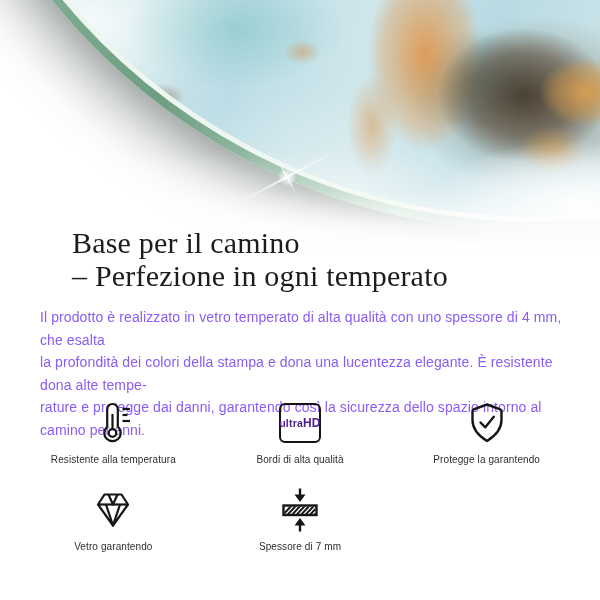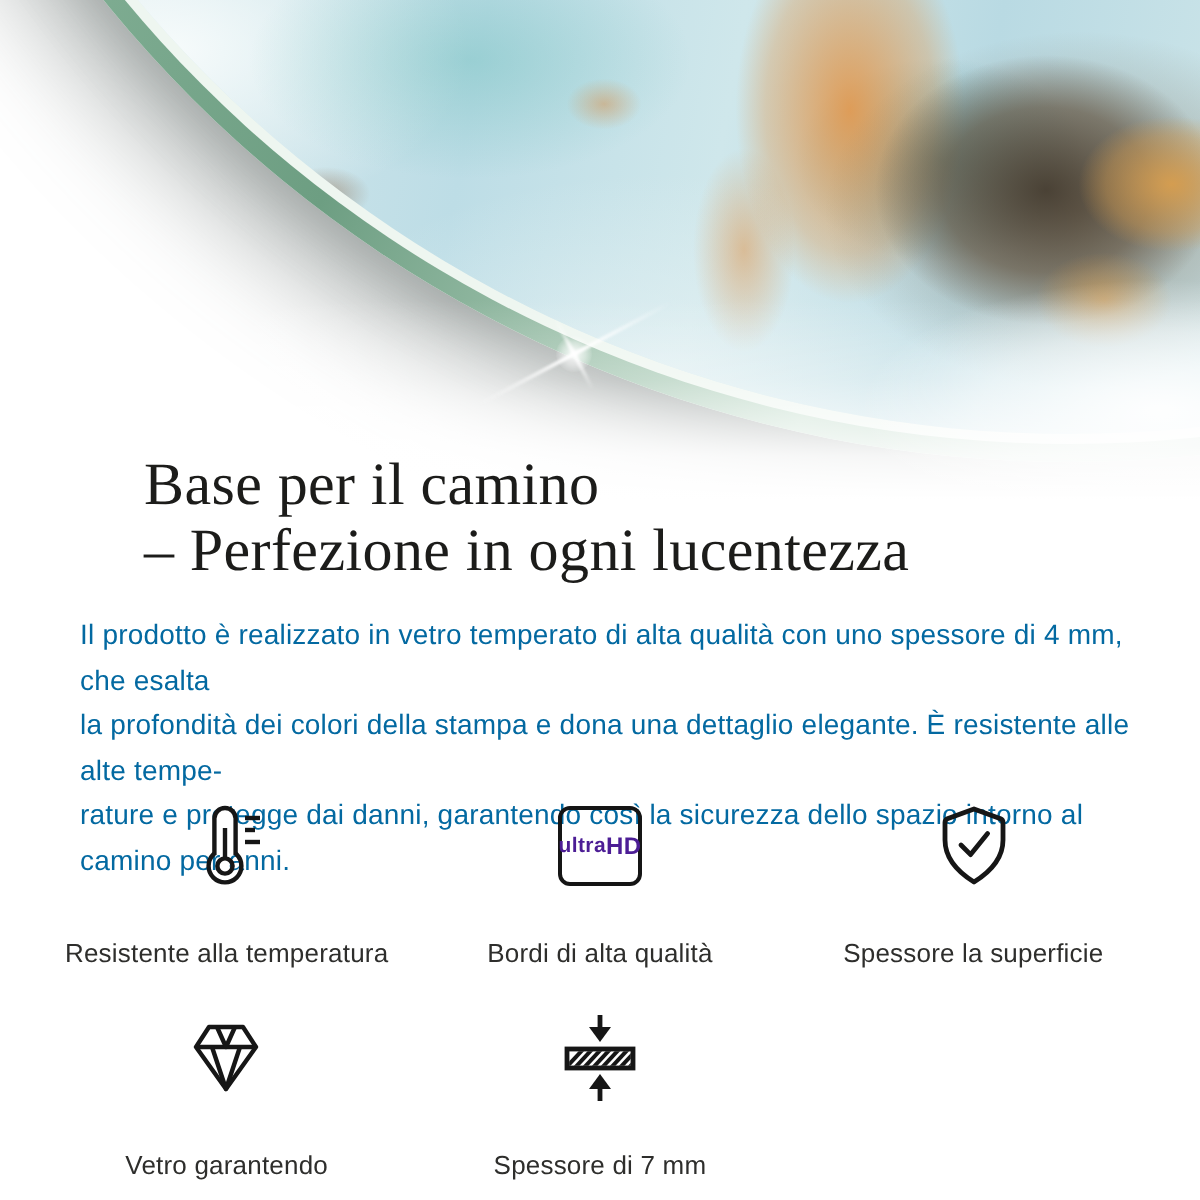--- a/index.html
+++ b/index.html
@@ -63,32 +63,32 @@
   }
   
   .title{
     position:absolute;left:40px;top:226px;
     font-family:"Liberation Serif","DejaVu Serif",serif;
     font-size:30px;line-height:33px;color:#1c1c1a;letter-spacing:0.2px;font-weight:400;margin-left:32px;
   }
   .title span{display:block;}
   .para{
     position:absolute;left:40px;top:306px;width:542px;
-    font-size:14px;line-height:22.6px;color:#0369a1;letter-spacing:0.1px;
+    font-size:14px;line-height:22.6px;color:#8b5cf6;letter-spacing:0.1px;
   }
   .para span{display:block;}
   
   .features{
     position:absolute;left:20px;top:396px;width:560px;
     display:grid;grid-template-columns:1fr 1fr 1fr;grid-row-gap:18px;
     justify-items:center;
   }
   .feature{display:flex;flex-direction:column;align-items:center;width:100%;}
   .icon-box{height:54px;display:flex;align-items:center;justify-content:center;}
-  .feature-label{margin-top:19px;font-size:13px;color:#2e2e2c;letter-spacing:0.1px;}
+  .feature-label{margin-top:4px;font-size:10px;color:#2e2e2c;letter-spacing:0.1px;}
   .uhd-badge{
     width:38px;height:36px;border:2.6px solid #151515;border-radius:6px;
     display:flex;flex-direction:row;align-items:center;justify-content:center;color:#4c1d95;
   }
   .uhd-top{font-size:10.5px;font-weight:600;line-height:11px;letter-spacing:0.2px;}
   .uhd-bottom{font-size:12px;font-weight:700;line-height:15px;letter-spacing:0.2px;}
   svg.icon{display:block;}
 </style>
 </head>
 <body>
@@ -103,26 +103,26 @@
     <div class="hero-fade-right"></div>
     <div class="sparkle">
       <div class="ray-long"></div>
       <div class="ray-short"></div>
       <div class="core"></div>
     </div>
   </div>
 
   <div class="title">
     <span>Base per il camino</span>
-    <span>– Perfezione in ogni lucentezza</span>
+    <span>– Perfezione in ogni temperato</span>
   </div>
 
   <div class="para">
     <span>Il prodotto è realizzato in vetro temperato di alta qualità con uno spessore di 4 mm, che esalta</span>
-    <span>la profondità dei colori della stampa e dona una dettaglio elegante. È resistente alle alte tempe-</span>
+    <span>la profondità dei colori della stampa e dona una lucentezza elegante. È resistente dona alte tempe-</span>
     <span>rature e protegge dai danni, garantendo così la sicurezza dello spazio intorno al camino per anni.</span>
   </div>
 
   <div class="features">
 
     <div class="feature">
       <div class="icon-box">
         <svg class="icon" width="48" height="48" viewBox="0 0 48 48">
           <g fill="none" stroke="#161616" stroke-width="2.2">
             <circle cx="23.5" cy="34" r="8.2"></circle>
@@ -150,21 +150,21 @@
 
     <div class="feature">
       <div class="icon-box">
         <svg class="icon" width="48" height="48" viewBox="0 0 48 48">
           <g fill="none" stroke="#161616" stroke-width="2.4" stroke-linejoin="round" stroke-linecap="round">
             <path d="M24 5.5 L37.3 10.4 Q38.5 10.9 38.5 12.2 V21 Q38.5 33 24 42 Q9.5 33 9.5 21 V12.2 Q9.5 10.9 10.7 10.4 Z"></path>
             <path d="M17.5 23.5 L22.3 28.3 L30.8 17.8"></path>
           </g>
         </svg>
       </div>
-      <div class="feature-label">Spessore la superficie</div>
+      <div class="feature-label">Protegge la garantendo</div>
     </div>
 
     <div class="feature">
       <div class="icon-box">
         <svg class="icon" width="48" height="46" viewBox="0 0 48 46">
           <g fill="none" stroke="#161616" stroke-width="2.2" stroke-linejoin="round">
             <path d="M15.5 7.5 H32.5 L39 17.5 L24 38.5 L9 17.5 Z"></path>
             <line x1="9" y1="17.5" x2="39" y2="17.5"></line>
             <path d="M19.5 7.5 L24 17.5 L28.5 7.5"></path>
             <path d="M17 17.5 L24 38.5 L31 17.5"></path>

